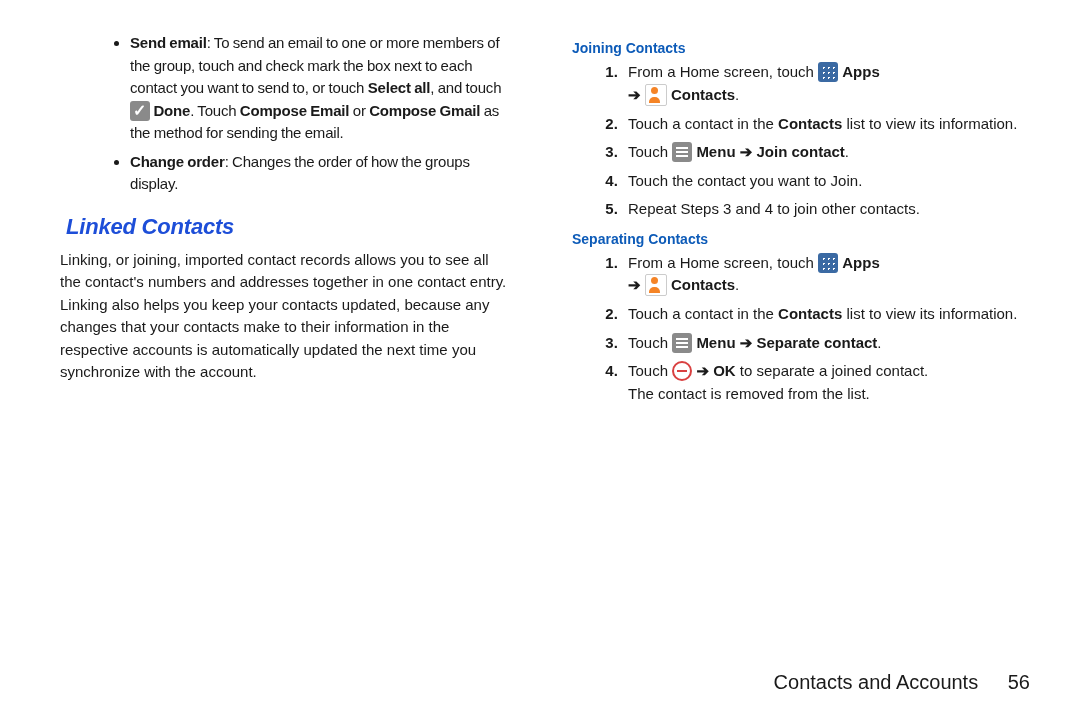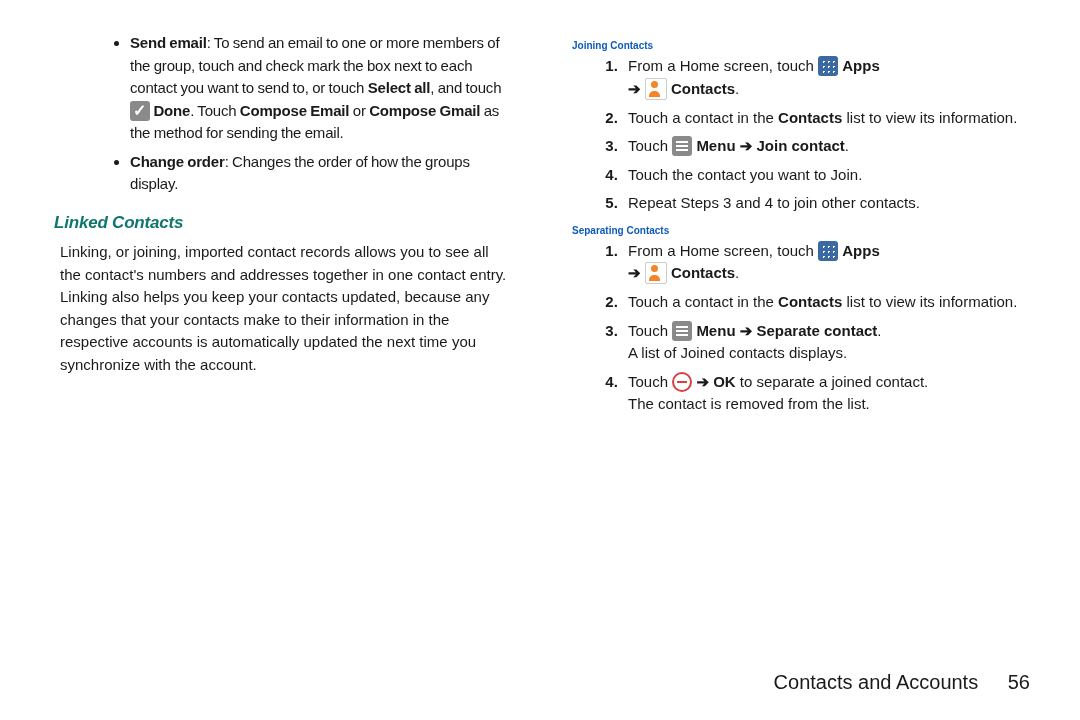--- a/index.html
+++ b/index.html
@@ -18,31 +18,31 @@
     display: flex;
     flex-direction: row;
     padding: 32px 50px 0 50px;
     gap: 64px;
   }
   .col {
     flex: 1;
     line-height: 1.5;
   }
   h3.ital {
-    color: #0f766e;
+    color: #1d4ed8;
     font-style: italic;
     font-weight: bold;
-    font-size: 17px;
-    margin: 14px 0 4px 4px;
+    font-size: 22px;
+    margin: 14px 0 4px 16px;
     letter-spacing: -0.2px;
   }
   h4.sub {
     color: #0d5bb8;
     font-weight: bold;
-    font-size: 10px;
+    font-size: 14px;
     margin: 6px 0 2px 0;
   }
   .p {
     margin: 6px 0 8px 0;
   }
   ul.bul {
     list-style: disc;
     padding-left: 80px;
     margin: 0 0 6px 0;
   }
@@ -198,21 +198,20 @@
     <ol>
       <li>
         <span>From a Home screen, touch </span><span class="icon i-apps"></span>&nbsp;<b>Apps</b><br>
         <b class="arrow">➔</b>&nbsp;<span class="icon i-contact"></span>&nbsp;<b>Contacts</b><span>.</span>
       </li>
       <li>
         <span>Touch a contact in the </span><b>Contacts</b><span> list to view its information.</span>
       </li>
       <li>
         <span>Touch </span><span class="icon i-menu"></span>&nbsp;<b>Menu</b>&nbsp;<b class="arrow">➔</b>&nbsp;<b>Separate contact</b><span>.</span><br>
-        <span>A list of Joined contacts displays.</span>
       </li>
       <li>
         <span>Touch </span><span class="icon i-minus"></span>&nbsp;<b class="arrow">➔</b>&nbsp;<b>OK</b><span> to separate a joined contact.</span><br>
         <span>The contact is removed from the list.</span>
       </li>
     </ol>
   </div>
 </div>
 
 <div class="footer">

